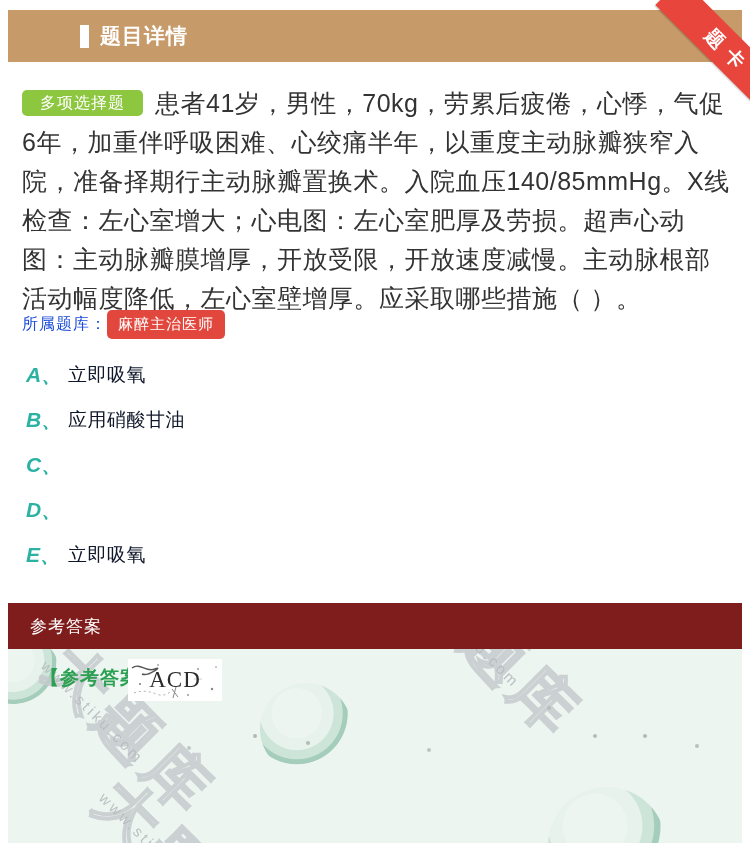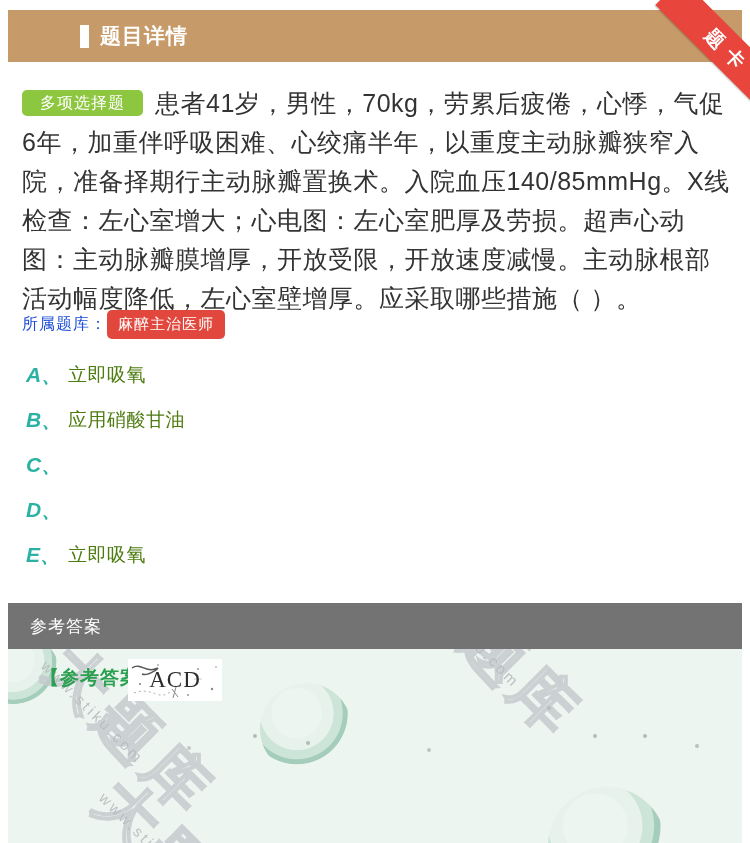--- a/index.html
+++ b/index.html
@@ -45,26 +45,26 @@
     padding:5px 11px; border-radius:5px; letter-spacing:1px; cursor:pointer;
   }
 
   
   .options { position:absolute; left:26px; top:352px; width:700px; }
   .option-row { display:flex; align-items:center; height:45px; cursor:pointer; }
   .option-letter {
     color:#2bb2a3; font-style:italic; font-weight:bold; font-size:21px;
     width:42px; flex:0 0 42px;
   }
-  .option-text { color:#4d7c0f; font-size:19px; letter-spacing:.5px; }
+  .option-text { color:#0f172a; font-size:19px; letter-spacing:.5px; }
 
   
   .answer-bar {
     position:absolute; left:8px; top:603px; width:734px; height:46px;
-    background:#737373; display:flex; align-items:center; justify-content:space-between;
+    background:#7f1d1d; display:flex; align-items:center; justify-content:space-between;
     padding:0 22px;
   }
   .answer-bar-title { color:#fff; font-size:17px; letter-spacing:1px; }
   .copy-hint { color:#fff; font-size:15px; letter-spacing:.5px; }
 
   
   .answer-panel {
     position:absolute; left:8px; top:649px; width:734px; height:194px;
     background:#edf5f1; overflow:hidden;
   }

